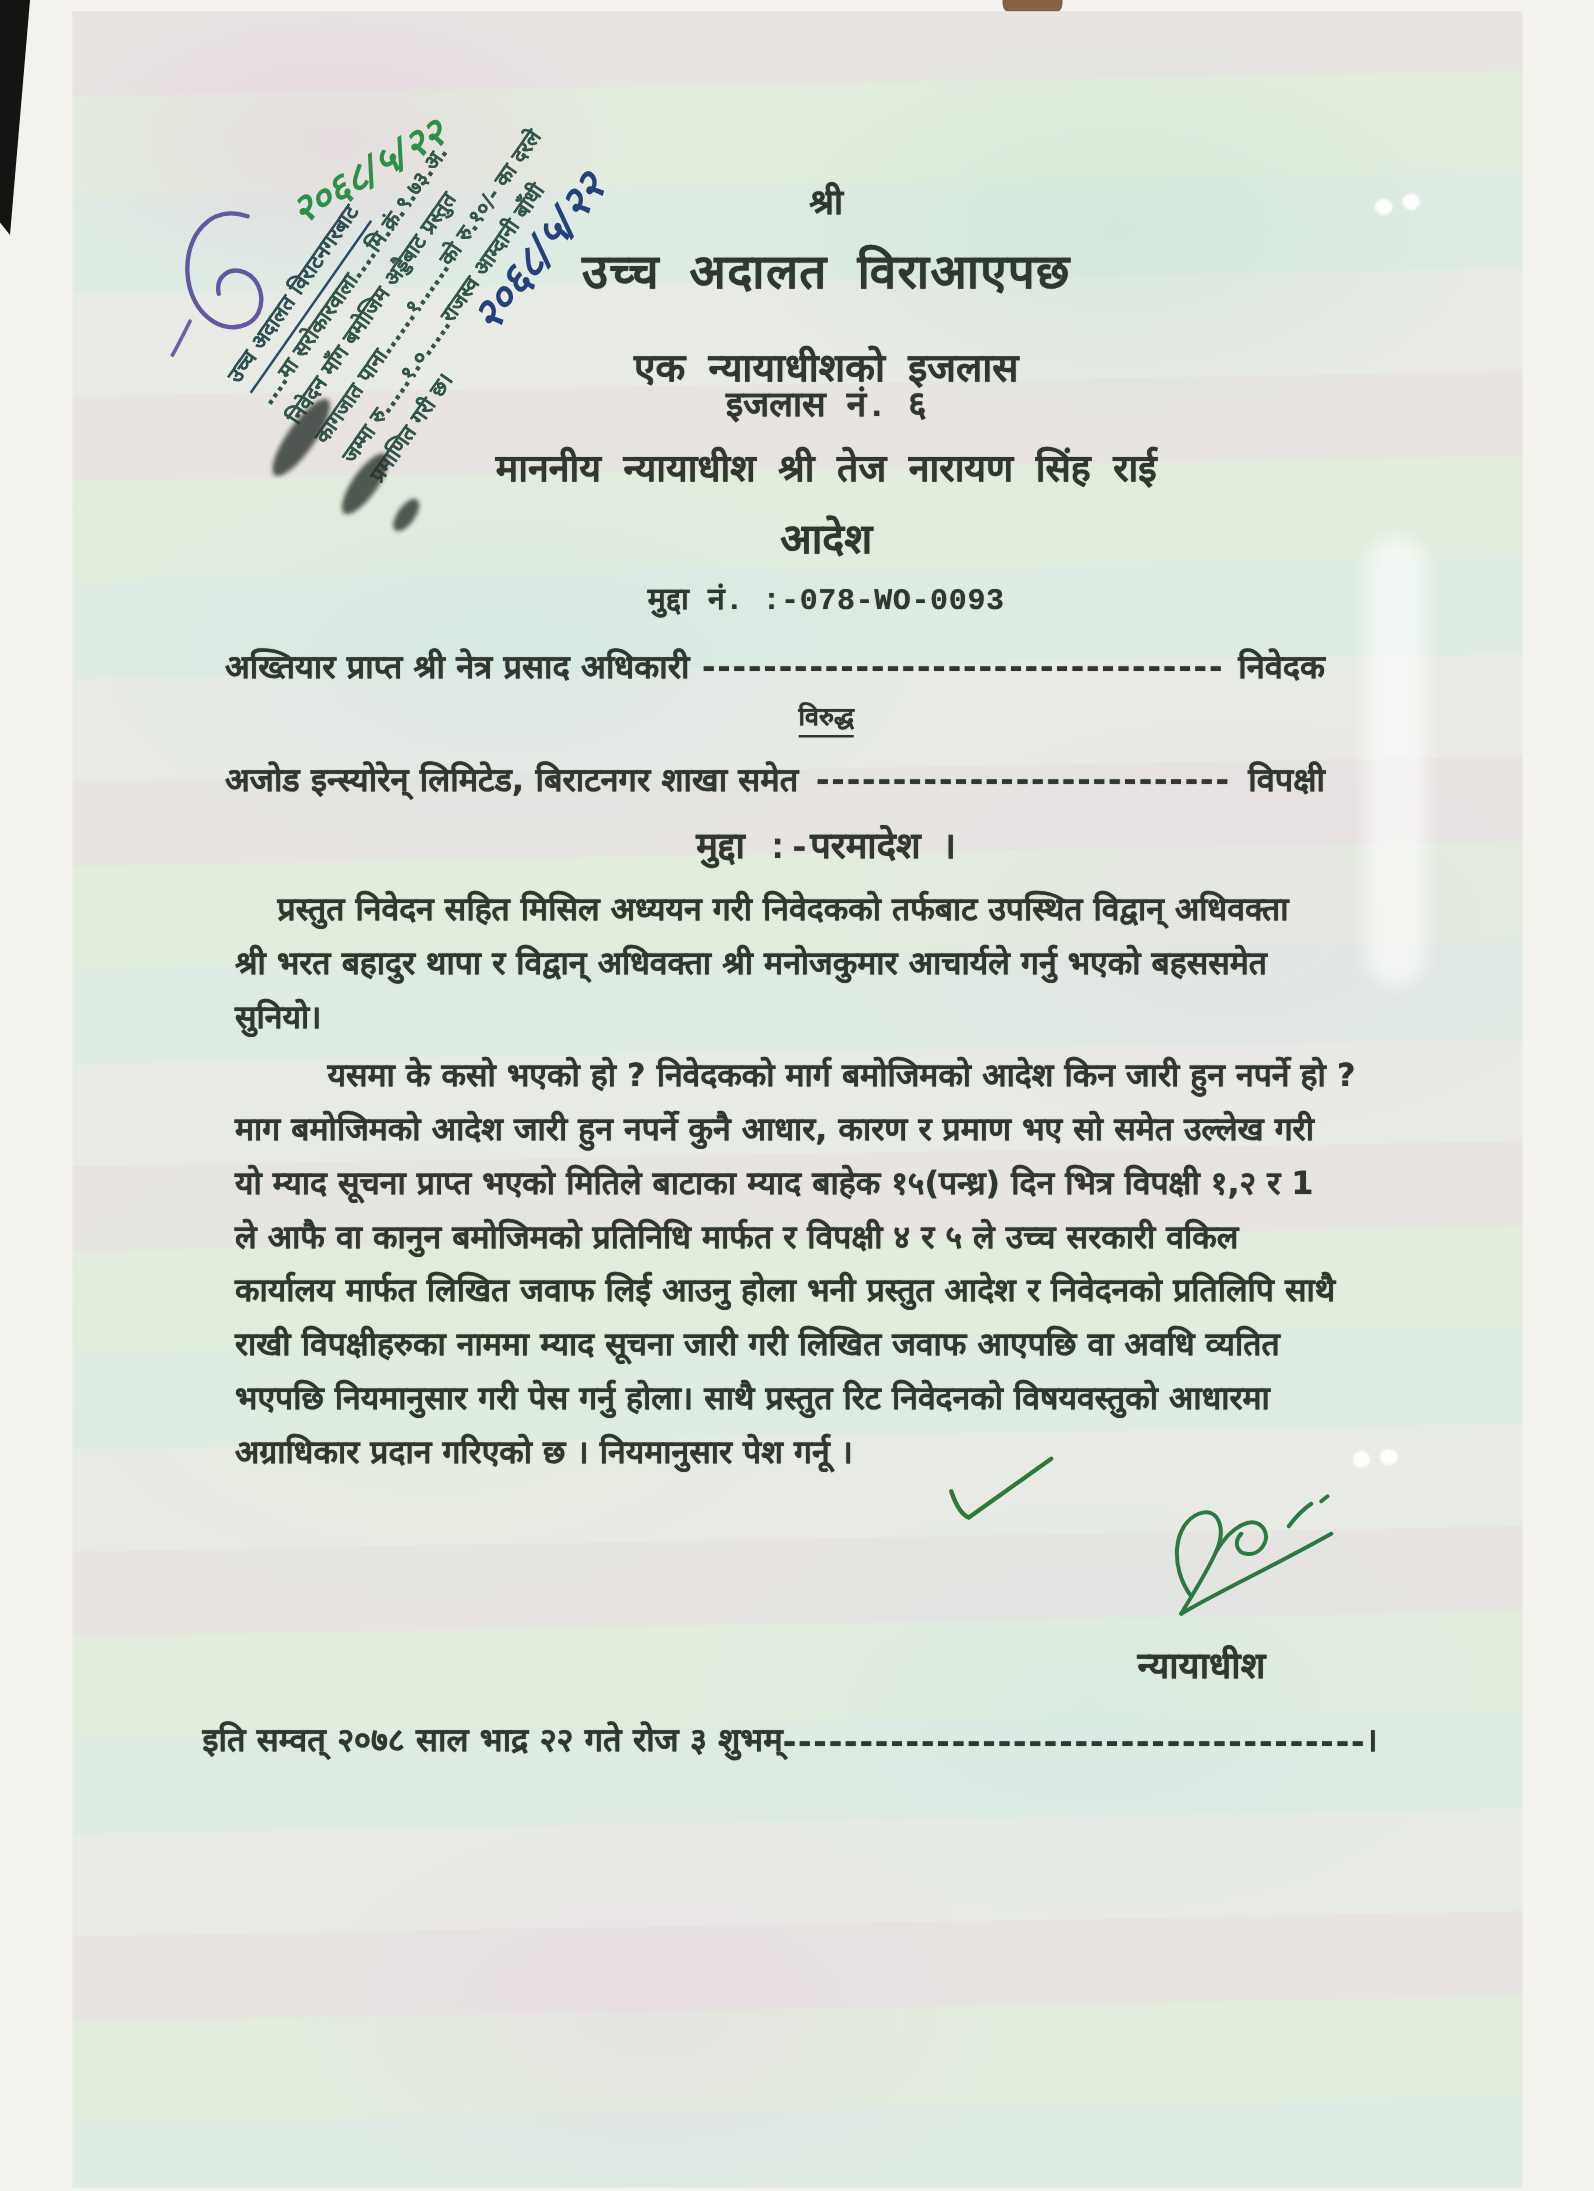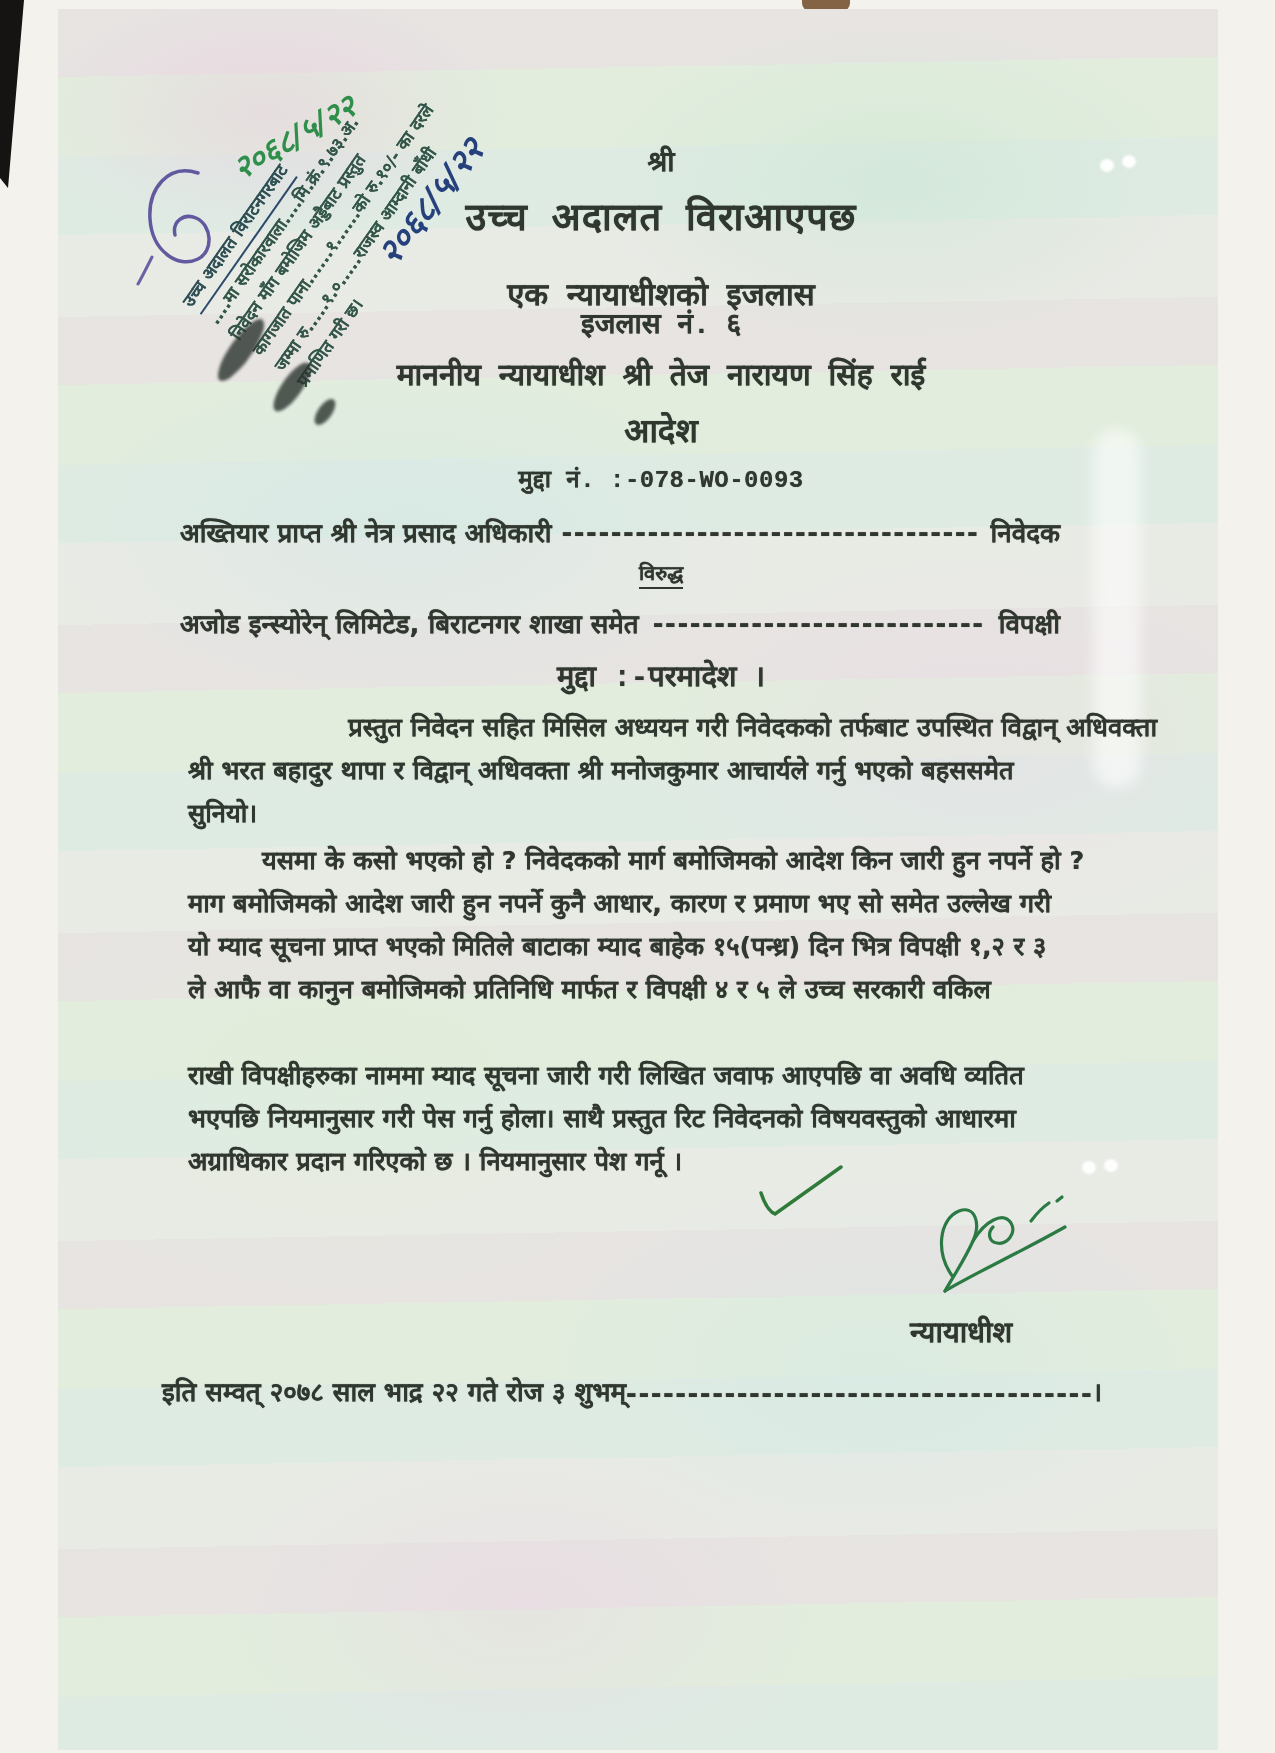--- a/index.html
+++ b/index.html
@@ -49,21 +49,21 @@
   .h-order{top:398px;font-size:33px;font-weight:700;}
   .h-caseno{top:452px;font-size:24px;font-weight:700;letter-spacing:.5px;}
   .party-row{left:122px;top:505px;width:880px;display:flex;align-items:baseline;font-size:26px;font-weight:600;}
   .party-row.second{top:596px;text-align:right;}
   .party-dashes{flex:1;overflow:hidden;white-space:nowrap;letter-spacing:1.5px;margin:0 14px 0 10px;font-weight:700;}
   .party-role{font-weight:600;}
   .h-versus{top:550px;font-size:20px;font-weight:700;}
   .h-versus span{border-bottom:2.5px solid #30372f;padding-bottom:1px;}
   .h-casetype{top:646px;font-size:29px;font-weight:700;}
   .bodyline{left:130px;width:935px;font-size:25.5px;font-weight:600;white-space:nowrap;}
-  .indent1{padding-left:34px;text-align:right;}
+  .indent1{padding-left:34px;}
   .indent2{padding-left:74px;}
   .judge-label{left:852px;top:1302px;font-size:29px;font-weight:700;}
   .closing{left:104px;top:1364px;width:940px;display:flex;align-items:flex-end;font-size:26px;font-weight:600;white-space:nowrap;}
   .closing .dashes{letter-spacing:1.5px;overflow:hidden;flex:1;font-weight:700;}
   
   .stamp{
     left:118px;top:288px;transform:rotate(-55deg);transform-origin:left top;
     color:#33564a;font-size:17px;line-height:27px;font-weight:600;white-space:nowrap;
     text-shadow:0 0 .5px rgba(40,70,60,.7);
   }
@@ -134,22 +134,23 @@
   </div>
 
   <div class="abs ink center h-casetype">मुद्दा :-परमादेश ।</div>
 
   <div class="abs ink bodyline indent1" style="top:700px;">प्रस्तुत निवेदन सहित मिसिल अध्ययन गरी निवेदकको तर्फबाट उपस्थित विद्वान् अधिवक्ता</div>
   <div class="abs ink bodyline" style="top:743px;">श्री भरत बहादुर थापा र विद्वान् अधिवक्ता श्री मनोजकुमार आचार्यले गर्नु भएको बहससमेत</div>
   <div class="abs ink bodyline" style="top:786px;">सुनियो।</div>
 
   <div class="abs ink bodyline indent2" style="top:833px;">यसमा के कसो भएको हो ? निवेदकको मार्ग बमोजिमको आदेश किन जारी हुन नपर्ने हो ?</div>
   <div class="abs ink bodyline" style="top:876px;">माग बमोजिमको आदेश जारी हुन नपर्ने कुनै आधार, कारण र प्रमाण भए सो समेत उल्लेख गरी</div>
-  <div class="abs ink bodyline" style="top:919px;">यो म्याद सूचना प्राप्त भएको मितिले बाटाका म्याद बाहेक १५(पन्ध्र) दिन भित्र विपक्षी १,२ र ३</div>
+  <div class="abs ink bodyline" style="top:919px;">यो म्याद सूचना प्राप्त भएको मितिले बाटाका म्याद बाहेक १५(पन्ध्र) दिन भित्र विपक्षी १,२ र 1</div>
   <div class="abs ink bodyline" style="top:962px;">ले आफै वा कानुन बमोजिमको प्रतिनिधि मार्फत र विपक्षी ४ र ५ ले उच्च सरकारी वकिल</div>
+  <div class="abs ink bodyline" style="top:1005px;">कार्यालय मार्फत लिखित जवाफ लिई आउनु होला भनी प्रस्तुत आदेश र निवेदनको प्रतिलिपि साथै</div>
   <div class="abs ink bodyline" style="top:1048px;">राखी विपक्षीहरुका नाममा म्याद सूचना जारी गरी लिखित जवाफ आएपछि वा अवधि व्यतित</div>
   <div class="abs ink bodyline" style="top:1091px;">भएपछि नियमानुसार गरी पेस गर्नु होला। साथै प्रस्तुत रिट निवेदनको विषयवस्तुको आधारमा</div>
   <div class="abs ink bodyline" style="top:1134px;">अग्राधिकार प्रदान गरिएको छ । नियमानुसार पेश गर्नू ।</div>
 
   <svg class="svg-abs" style="left:695px;top:1152px;" width="95" height="62" viewBox="0 0 95 62">
     <path d="M8 32 C12 44 17 51 22 53 L88 6" fill="none" stroke="#2f7a39" stroke-width="3.5" stroke-linecap="round"></path>
   </svg>
 
   <svg class="svg-abs" style="left:855px;top:1182px;" width="170" height="120" viewBox="0 0 170 120">
     <g fill="none" stroke="#2b7a43" stroke-width="3.2" stroke-linecap="round">

